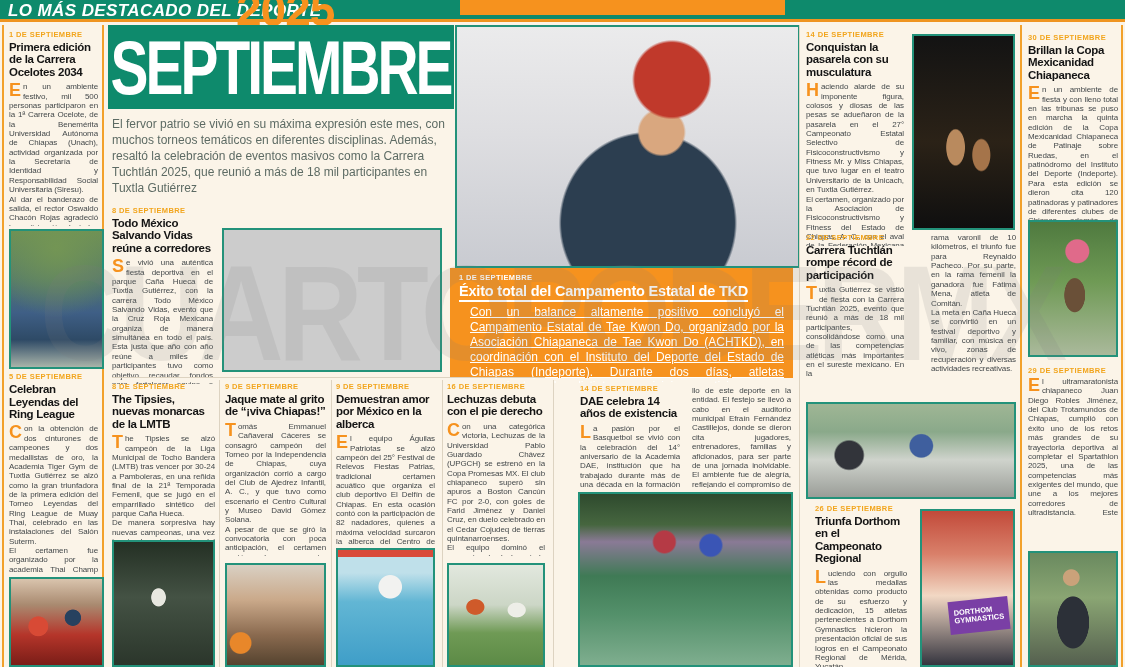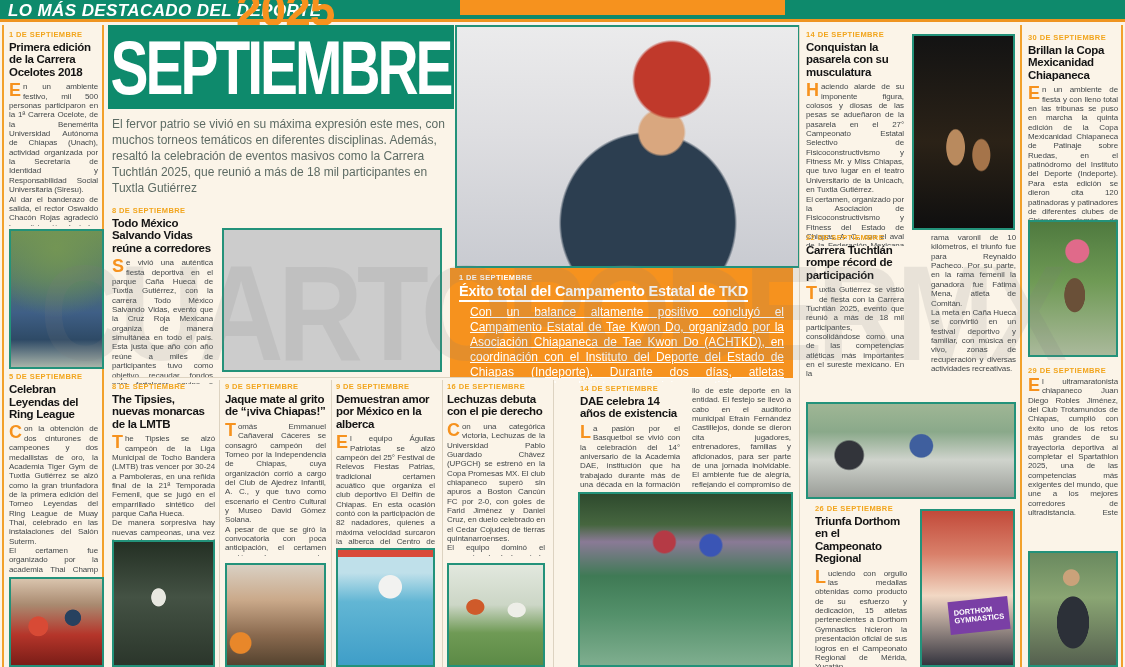--- a/index.html
+++ b/index.html
@@ -67,21 +67,21 @@
     <div class="abs" id="kicker">LO MÁS DESTACADO DEL DEPORTE</div>
     <div class="abs" id="year">2025</div>
     <div class="abs" id="mast-accent"></div>
   </div>
 
   <div class="abs" id="watermark">CUARTOPODERMX</div>
 
   <div class="abs" id="left-col">
     <div>
       <div class="date">1 DE SEPTIEMBRE</div>
-      <div class="hl">Primera edición de la Carrera Ocelotes 2018</div>
+      <div class="hl">Primera edición de la Carrera Ocelotes 2034</div>
       <div class="bd" style="max-height:144px;"><span class="dc">E</span><span>n un ambiente festivo, mil 500 personas participaron en la 1ª Carrera Ocelote, de la Benemérita Universidad Autónoma de Chiapas (Unach), actividad organizada por la Secretaría de Identidad y Responsabilidad Social Universitaria (Siresu).
 Al dar el banderazo de salida, el rector Oswaldo Chacón Rojas agradeció la participación de todas las personas que con su aportación apoyan iniciativas universitarias en beneficio del estudiantado de las distintas facultades, escuelas, centros e institutos.</span></div>
     </div>
     <div class="photo ph-medals" style="width:91px;height:136px;flex:none;"></div>
     <div>
       <div class="date">5 DE SEPTIEMBRE</div>
       <div class="hl">Celebran Leyendas del Ring League</div>
       <div class="bd" style="max-height:150px;"><span class="dc">C</span><span>on la obtención de dos cinturones de campeones y dos medallistas de oro, la Academia Tiger Gym de Tuxtla Gutiérrez se alzó como la gran triunfadora de la primera edición del Torneo Leyendas del Ring League de Muay Thai, celebrado en las instalaciones del Salón Suterm.
 El certamen fue organizado por la academia Thai Champ Chiapas, que dirige el maestro Jorge Flores, con la participación de 13 escuelas de los estados de Chiapas, Tabasco y Tamaulipas, y avalado por la WBC Muay Thai México y Latinoamérica.</span></div>
     </div>

